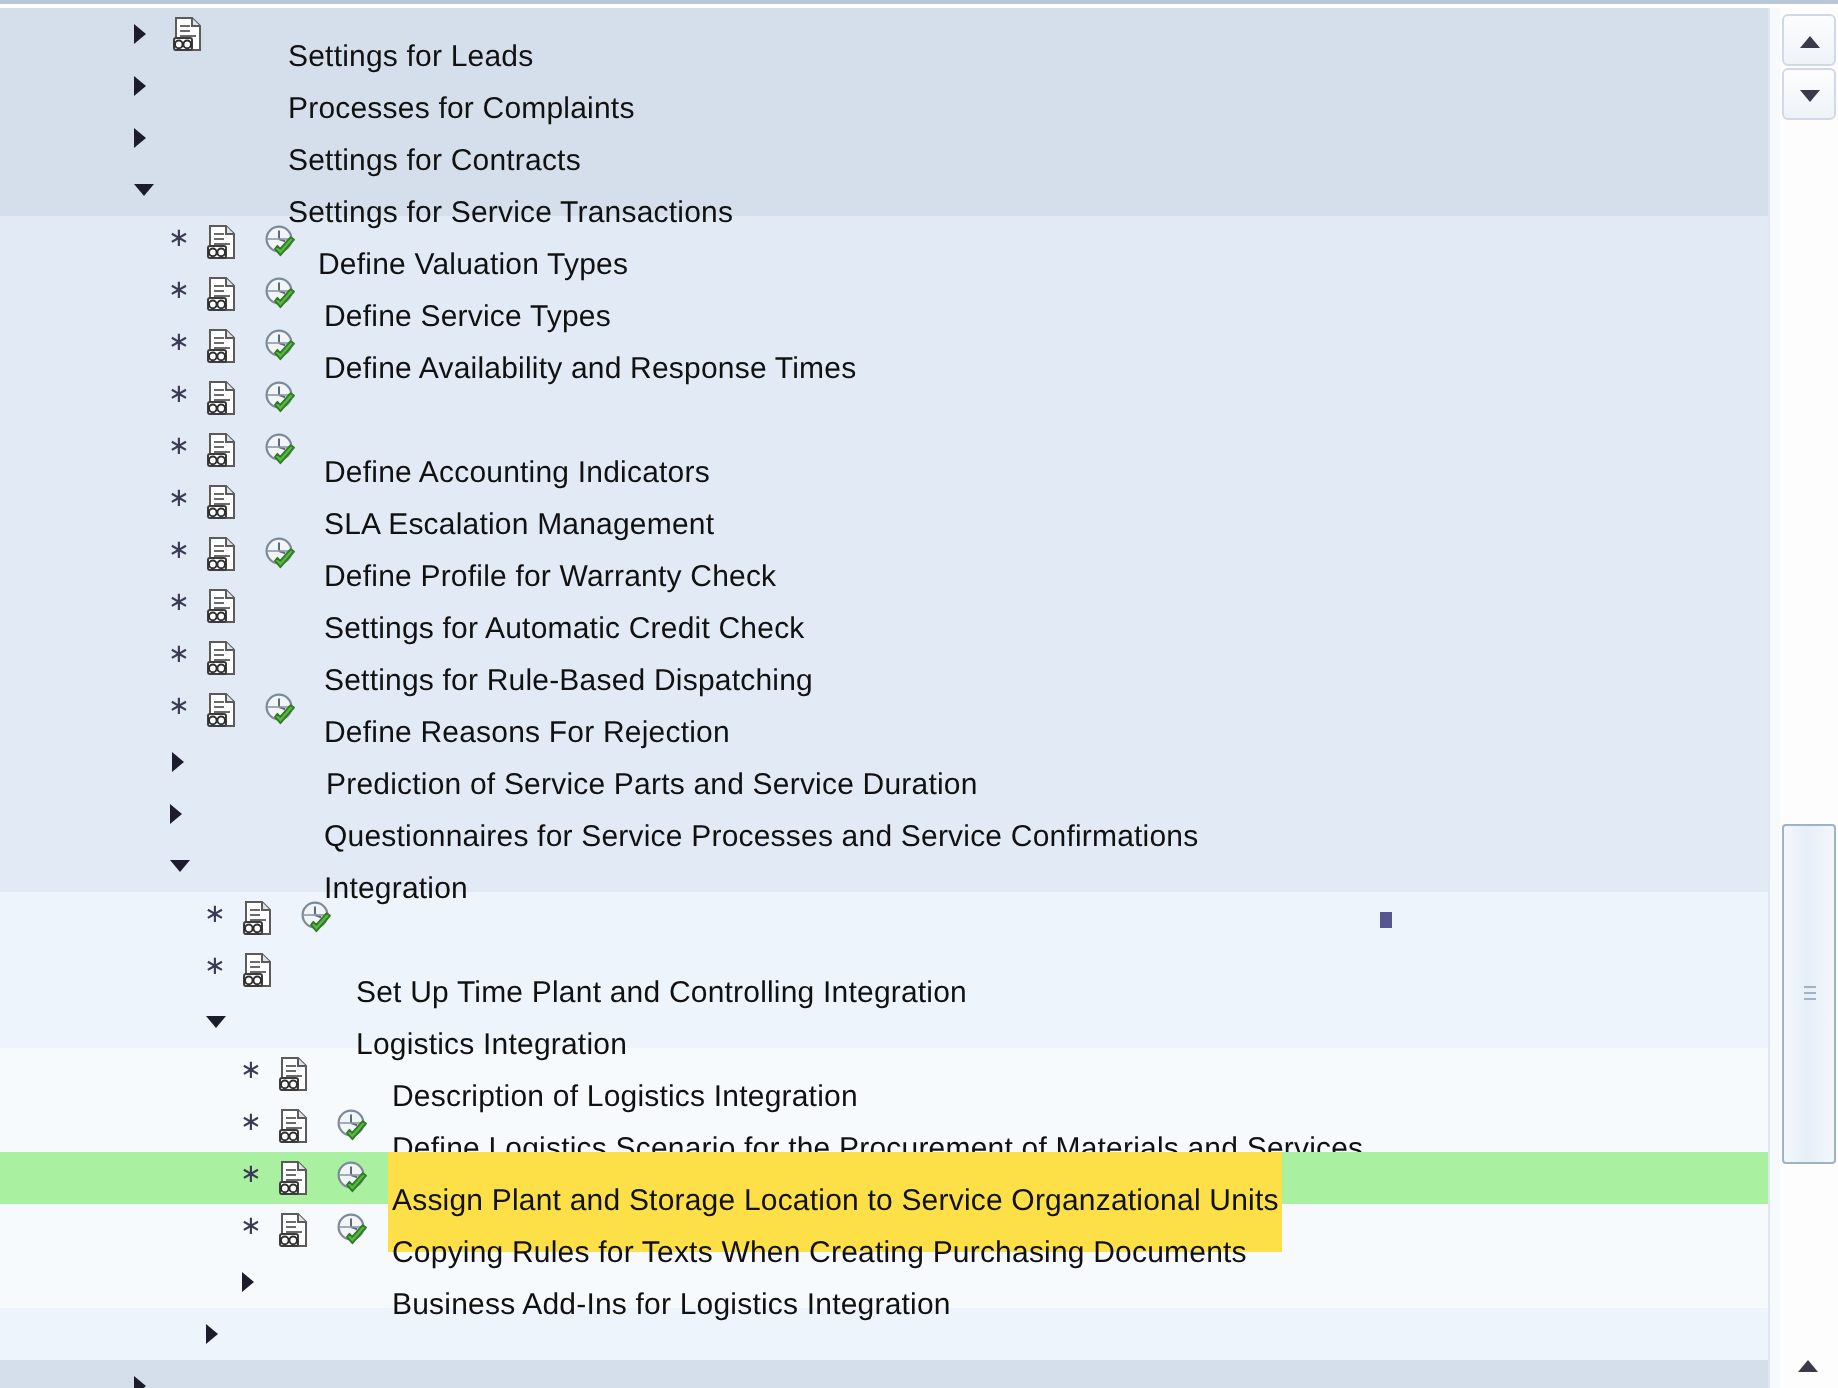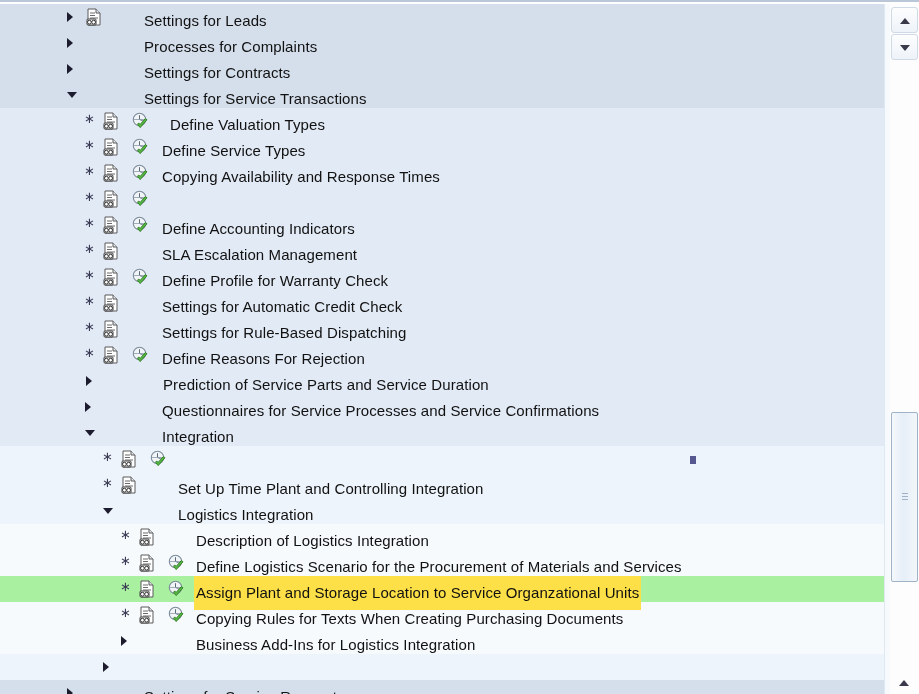--- a/index.html
+++ b/index.html
@@ -116,21 +116,21 @@
     top: 4px;
     width: 18px;
     height: 18px;
   }
 
   .label {
     position: absolute;
     top: 0;
     height: 26px;
     line-height: 26px;
-    padding: 4px 2px;
+    padding: 12px 2px;
     letter-spacing: 0.1px;
     text-align: center;
   }
 
   
   #scrollbar {
     position: absolute;
     right: 0;
     top: 2px;
     width: 35px;
@@ -284,21 +284,21 @@
                 <circle cx="7.6" cy="14.2" r="1.9" fill="#ffffff" stroke="#2e2e2e" stroke-width="1"></circle>
               </g>
             </svg></span>
           <span class="icon-clock" style="left:131px"><svg width="18" height="18" viewBox="0 0 18 18">
               <circle cx="8.5" cy="7.5" r="6.2" fill="#f2f5f8" stroke="#7b8a99" stroke-width="1.1"></circle>
               <line x1="8.5" y1="7.5" x2="8.5" y2="3.2" stroke="#5c6b7a" stroke-width="1"></line>
               <line x1="8.5" y1="7.5" x2="11.6" y2="8.6" stroke="#5c6b7a" stroke-width="1"></line>
               <line x1="2.3" y1="7.5" x2="14.7" y2="7.5" stroke="#8d9aa8" stroke-width="0.8"></line>
               <path d="M6.5 12.4 L9.2 15.6 L16 7.8 L14.3 6.6 L9.1 12.4 L7.7 10.9 Z" fill="#55b843" stroke="#2f7a22" stroke-width="0.9" stroke-linejoin="round"></path>
             </svg></span>
-          <span class="label" style="left:168px">Define Valuation Types</span>
+          <span class="label" style="left:157px">Define Valuation Types</span>
         </div>
         <div class="row" style="top: 130px; position: absolute; left: 0px; right: 0px;">
           <span class="bullet" style="left:84px"><i>∗</i></span>
           <span class="icon-doc" style="left:103px"><svg width="17" height="18" viewBox="0 0 17 18">
               <path d="M2 1 h8 l4 4 v12 h-12 z" fill="#ffffff" stroke="#5b5b5b" stroke-width="1"></path>
               <path d="M10 1 v4 h4" fill="#dfe4ea" stroke="#5b5b5b" stroke-width="1"></path>
               <g stroke="#6b6b6b" stroke-width="1">
                 <line x1="4" y1="5" x2="9" y2="5"></line>
                 <line x1="4" y1="7.5" x2="9" y2="7.5"></line>
                 <line x1="4" y1="10" x2="12" y2="10"></line>
@@ -334,21 +334,21 @@
                 <circle cx="7.6" cy="14.2" r="1.9" fill="#ffffff" stroke="#2e2e2e" stroke-width="1"></circle>
               </g>
             </svg></span>
           <span class="icon-clock" style="left:131px"><svg width="18" height="18" viewBox="0 0 18 18">
               <circle cx="8.5" cy="7.5" r="6.2" fill="#f2f5f8" stroke="#7b8a99" stroke-width="1.1"></circle>
               <line x1="8.5" y1="7.5" x2="8.5" y2="3.2" stroke="#5c6b7a" stroke-width="1"></line>
               <line x1="8.5" y1="7.5" x2="11.6" y2="8.6" stroke="#5c6b7a" stroke-width="1"></line>
               <line x1="2.3" y1="7.5" x2="14.7" y2="7.5" stroke="#8d9aa8" stroke-width="0.8"></line>
               <path d="M6.5 12.4 L9.2 15.6 L16 7.8 L14.3 6.6 L9.1 12.4 L7.7 10.9 Z" fill="#55b843" stroke="#2f7a22" stroke-width="0.9" stroke-linejoin="round"></path>
             </svg></span>
-          <span class="label" style="left:160px">Copying Availability and Response Times</span>
+          <span class="label" style="left:160px">Define Availability and Response Times</span>
         </div>
         <div class="row" style="top: 182px; position: absolute; left: 0px; right: 0px;">
           <span class="bullet" style="left:84px"><i>∗</i></span>
           <span class="icon-doc" style="left:103px"><svg width="17" height="18" viewBox="0 0 17 18">
               <path d="M2 1 h8 l4 4 v12 h-12 z" fill="#ffffff" stroke="#5b5b5b" stroke-width="1"></path>
               <path d="M10 1 v4 h4" fill="#dfe4ea" stroke="#5b5b5b" stroke-width="1"></path>
               <g stroke="#6b6b6b" stroke-width="1">
                 <line x1="4" y1="5" x2="9" y2="5"></line>
                 <line x1="4" y1="7.5" x2="9" y2="7.5"></line>
                 <line x1="4" y1="10" x2="12" y2="10"></line>

